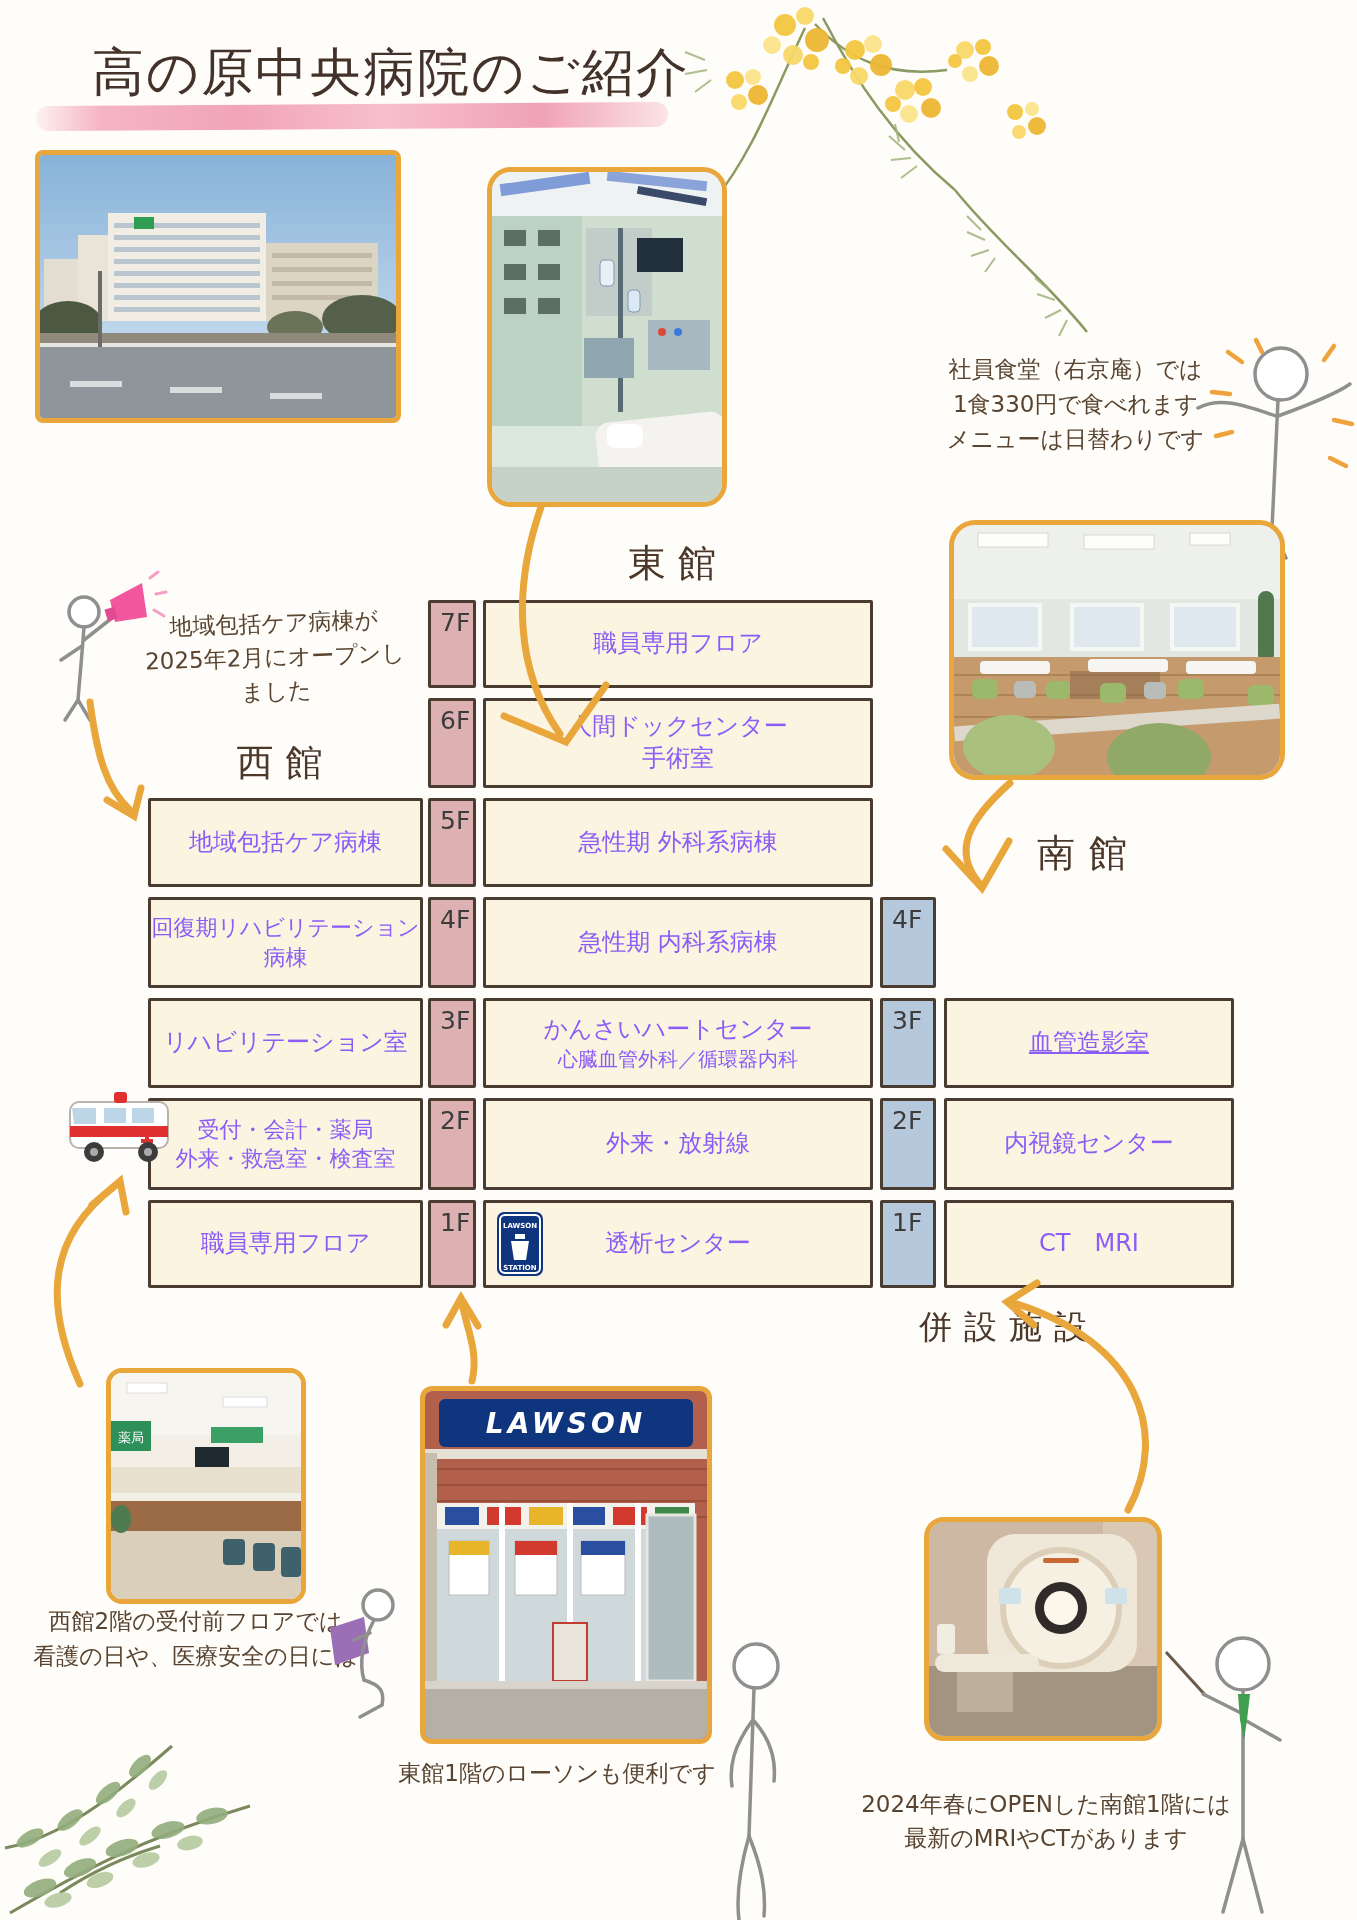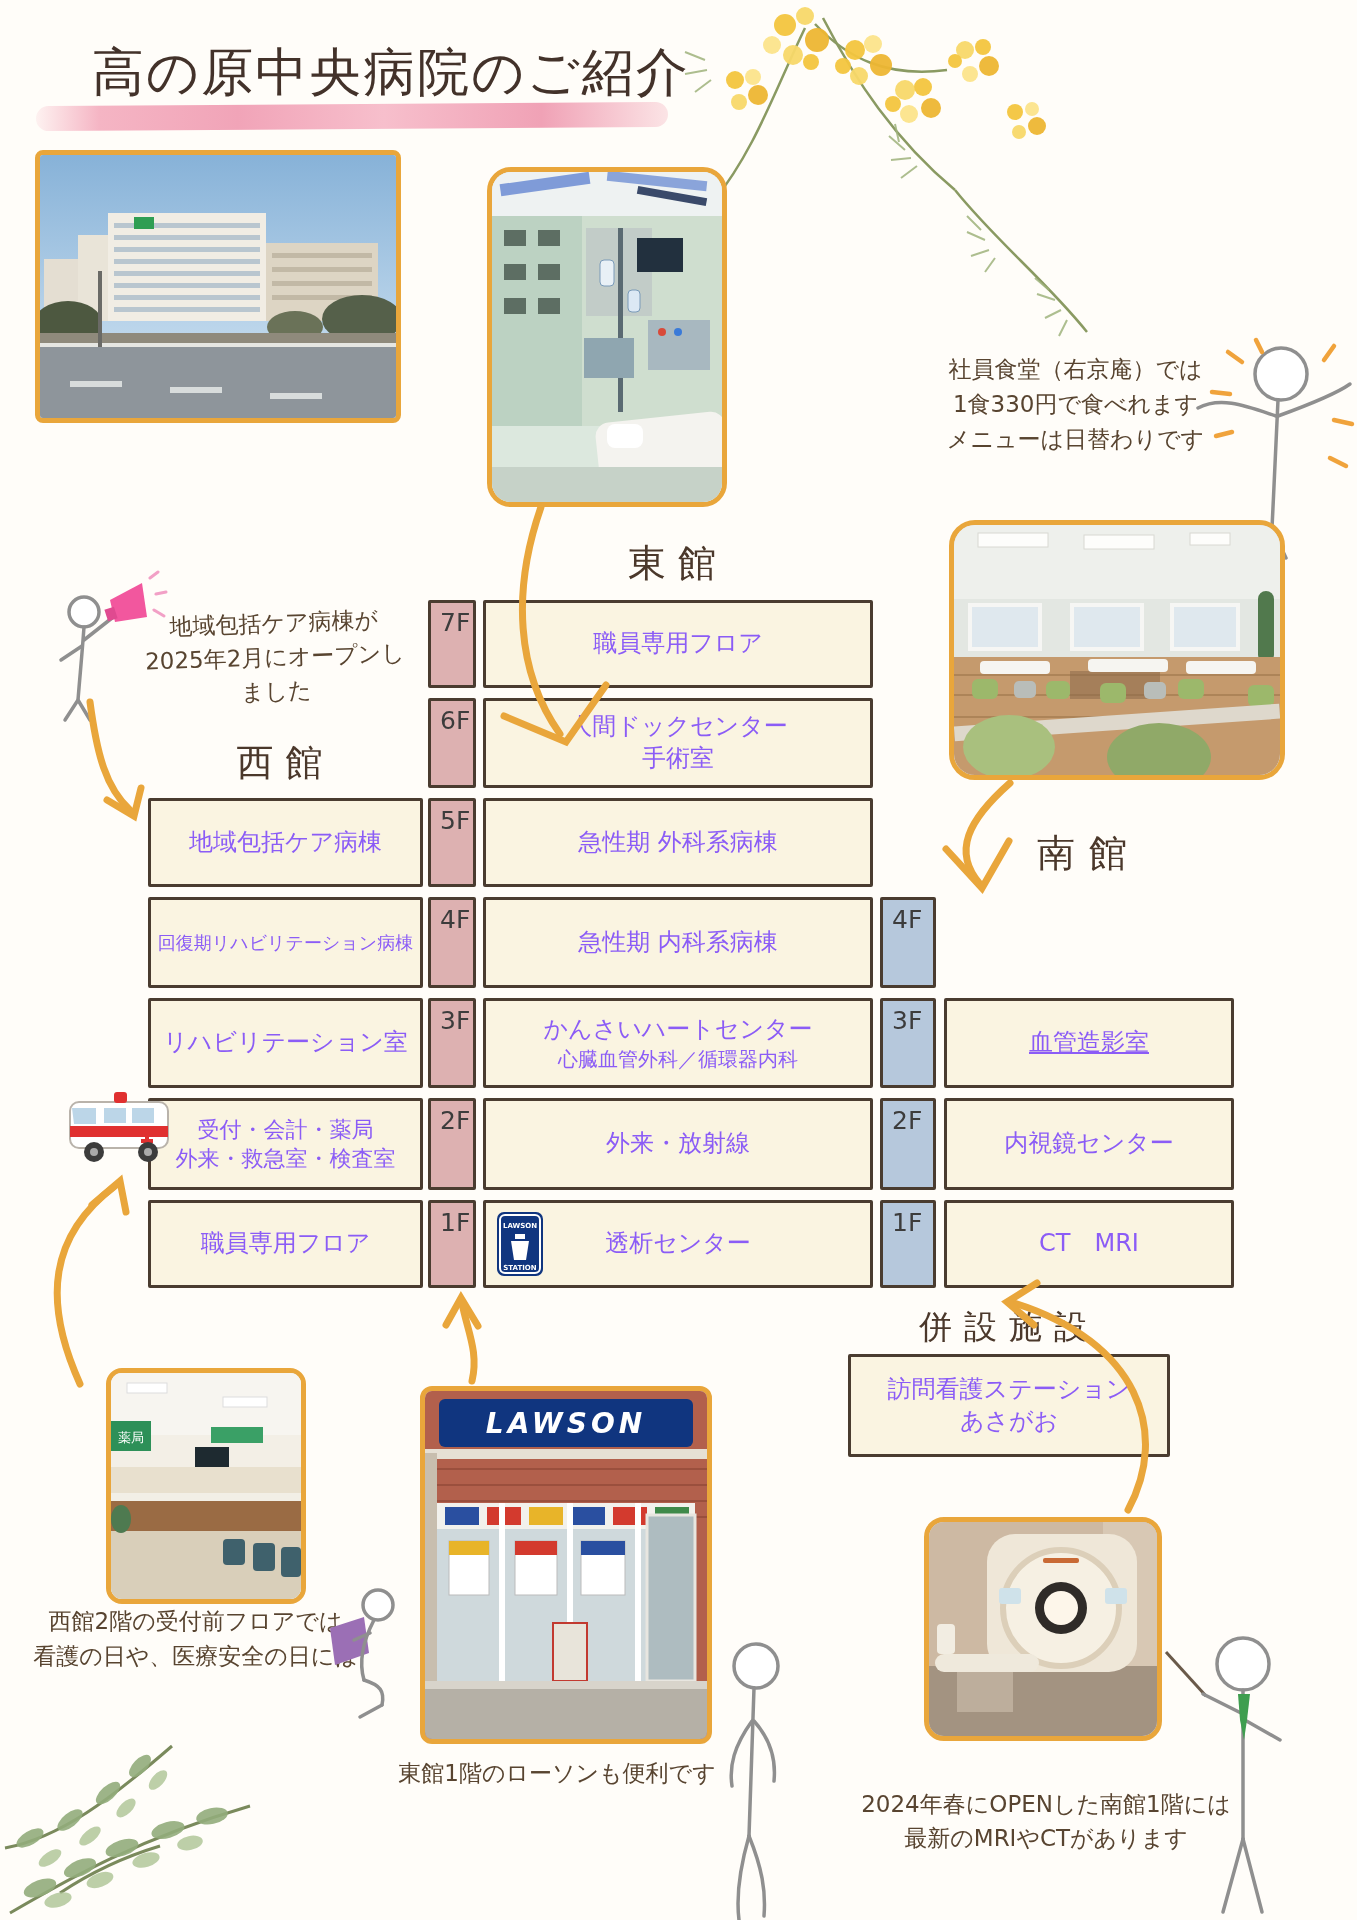--- a/index.html
+++ b/index.html
@@ -292,21 +292,21 @@
       <text x="23" y="16" font-size="7" fill="#ffffff" text-anchor="middle" font-weight="bold">LAWSON</text>
       <rect x="18" y="22" width="10" height="5" fill="#ffffff"></rect>
       <polygon points="14,29 32,29 29,48 17,48" fill="#ffffff"></polygon>
       <text x="23" y="58" font-size="7" fill="#ffffff" text-anchor="middle" font-weight="bold">STATION</text>
     </svg>
   </div>
 
   <div class="box" style="left:148px;top:798px;width:275px;height:89px;">
     <div>地域包括ケア病棟</div>
     </div>
-  <div class="box" style="left:148px;top:897px;width:275px;height:91px;font-size:18px;">
+  <div class="box" style="left:148px;top:897px;width:275px;height:91px;font-size:22px;">
     <div>回復期リハビリテーション病棟</div>
     </div>
   <div class="box" style="left:148px;top:998px;width:275px;height:90px;">
     <div>リハビリテーション室</div>
     </div>
   <div class="box" style="left:148px;top:1098px;width:275px;height:92px;font-size:22px;">
     <div>受付・会計・薬局</div>
     <div>外来・救急室・検査室</div>
     </div>
   <div class="box" style="left:148px;top:1200px;width:275px;height:88px;">
@@ -341,24 +341,20 @@
           <rect x="83" y="49" width="4" height="12"></rect>
         </g>
       <circle cx="32" cy="66" r="10" fill="#3c3c3c"></circle>
         <circle cx="32" cy="66" r="4" fill="#aaaaaa"></circle>
       <circle cx="86" cy="66" r="10" fill="#3c3c3c"></circle>
         <circle cx="86" cy="66" r="4" fill="#aaaaaa"></circle>
     </svg>
   </div>
 
   <div class="hdr" style="left:848px;top:1305px;width:322px;font-size:33px;letter-spacing:12px;">併設施設</div>
-  <div class="box" style="left:848px;top:1354px;width:322px;height:103px;">
-    <div>訪問看護ステーション</div>
-    <div>あさがお</div>
-  </div>
 
   <div class="photo" style="left:106px;top:1368px;width:200px;height:236px;border-radius:16px;">
     <svg width="190" height="226" viewBox="0 0 190 226">
       <rect width="190" height="226" fill="#f3efe6"></rect>
       <rect width="190" height="62" fill="#f7f5f0"></rect>
       <g fill="#ffffff" stroke="#dddddd">
           <rect x="16" y="10" width="40" height="10"></rect>
           <rect x="112" y="24" width="44" height="10"></rect>
         </g>
       <rect x="0" y="48" width="40" height="30" fill="#2d9058"></rect>

